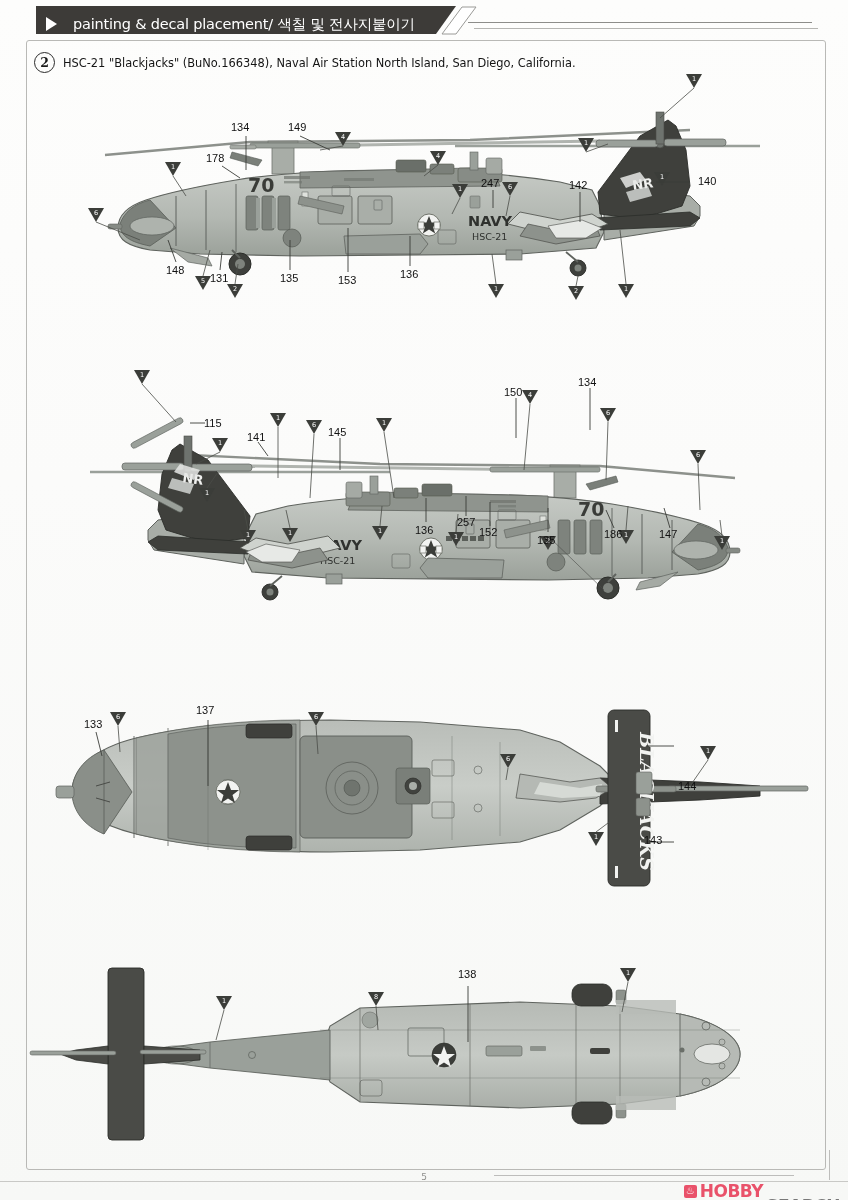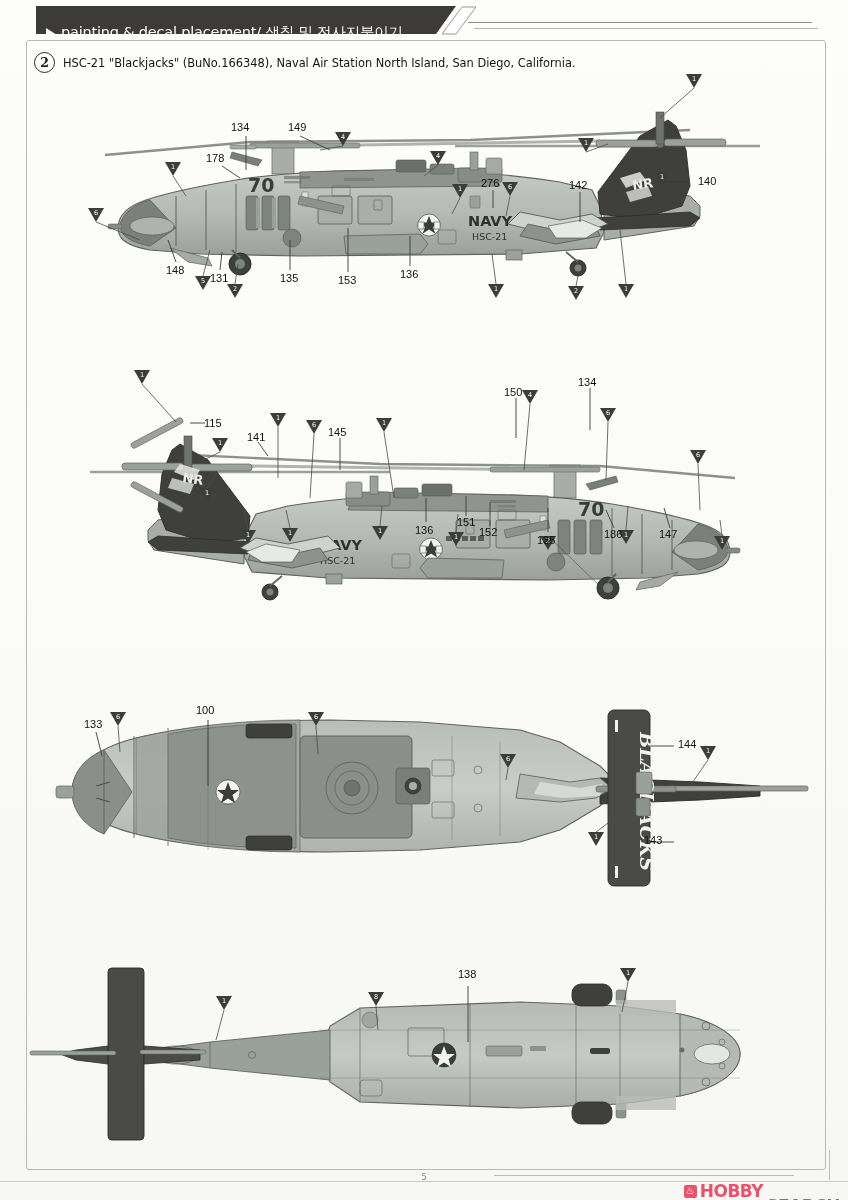--- a/index.html
+++ b/index.html
@@ -17,21 +17,21 @@
   }
 
   
   .header{
     position:absolute;left:36px;top:6px;width:776px;height:30px;
   }
   .hdr-band{
     position:absolute;left:0;top:0;height:36px;width:420px;
     background:#3d3b38;
     clip-path:polygon(0 0, 420px 0, 400px 28px, 0 28px);
-    display:flex;align-items:flex-end;
+    display:flex;align-items:center;gap:12px;
   }
   .hdr-arrow{
     width:0;height:0;margin-left:10px;margin-right:4px;
     border-left:11px solid #ffffff;
     border-top:7px solid transparent;
     border-bottom:7px solid transparent;
   }
   .hdr-title{
     color:#ffffff;font-size:14.5px;letter-spacing:-0.2px;white-space:nowrap;
     font-family:"DejaVu Sans","Liberation Sans",sans-serif;
@@ -344,21 +344,21 @@
       <line x1="176" y1="262" x2="168" y2="240"></line>
       <line x1="220" y1="270" x2="222" y2="252"></line>
       <line x1="290" y1="270" x2="290" y2="240"></line>
       <line x1="348" y1="272" x2="348" y2="228"></line>
       <line x1="410" y1="266" x2="410" y2="236"></line>
     </g>
   </svg>
   <div class="callout" style="left:231px;top:121px">134</div>
   <div class="callout" style="left:288px;top:121px">149</div>
   <div class="callout" style="left:206px;top:152px">178</div>
-  <div class="callout" style="left:481px;top:177px">276</div>
+  <div class="callout" style="left:481px;top:177px">247</div>
   <div class="callout" style="left:569px;top:179px">142</div>
   <div class="callout" style="left:698px;top:175px">140</div>
   <div class="callout" style="left:166px;top:264px">148</div>
   <div class="callout" style="left:210px;top:272px">131</div>
   <div class="callout" style="left:280px;top:272px">135</div>
   <div class="callout" style="left:338px;top:274px">153</div>
   <div class="callout" style="left:400px;top:268px">136</div>
 
   <div class="view" style="left:0;top:330px;">
     <svg width="848" height="230">
@@ -598,21 +598,21 @@
       <line x1="614" y1="198" x2="606" y2="180"></line>
       <line x1="670" y1="198" x2="664" y2="178"></line>
     </g>
   </svg>
   <div class="callout" style="left:204px;top:417px">115</div>
   <div class="callout" style="left:247px;top:431px">141</div>
   <div class="callout" style="left:328px;top:426px">145</div>
   <div class="callout" style="left:504px;top:386px">150</div>
   <div class="callout" style="left:578px;top:376px">134</div>
   <div class="callout" style="left:415px;top:524px">136</div>
-  <div class="callout" style="left:457px;top:516px">151</div>
+  <div class="callout" style="left:457px;top:516px">257</div>
   <div class="callout" style="left:479px;top:526px">152</div>
   <div class="callout" style="left:537px;top:534px">135</div>
   <div class="callout" style="left:604px;top:528px">186</div>
   <div class="callout" style="left:659px;top:528px">147</div>
 
   <div class="view" style="left:0;top:690px;">
     <svg width="848" height="210">
       <defs>
         <linearGradient id="topG" x1="0" y1="0" x2="0" y2="1">
           <stop offset="0%" stop-color="#b9bdb8"></stop>
@@ -715,22 +715,22 @@
         </g>
     </g>
     <g stroke="#3b3d39" stroke-width="0.9" fill="none">
       <line x1="96" y1="42" x2="102" y2="66"></line>
       <line x1="208" y1="30" x2="208" y2="96"></line>
       <line x1="674" y1="56" x2="646" y2="56"></line>
       <line x1="674" y1="152" x2="646" y2="152"></line>
     </g>
   </svg>
   <div class="callout" style="left:84px;top:718px">133</div>
-  <div class="callout" style="left:196px;top:704px">100</div>
-  <div class="callout" style="left:678px;top:738px">144</div>
+  <div class="callout" style="left:196px;top:704px">137</div>
+  <div class="callout" style="left:678px;top:780px">144</div>
   <div class="callout" style="left:644px;top:834px">143</div>
 
   <div class="view" style="left:0;top:950px;">
     <svg width="848" height="200">
       <defs>
         <linearGradient id="botG" x1="0" y1="0" x2="0" y2="1">
           <stop offset="0%" stop-color="#b6bab5"></stop>
           <stop offset="50%" stop-color="#c6cac5"></stop>
           <stop offset="100%" stop-color="#a9aea8"></stop>
         </linearGradient>

